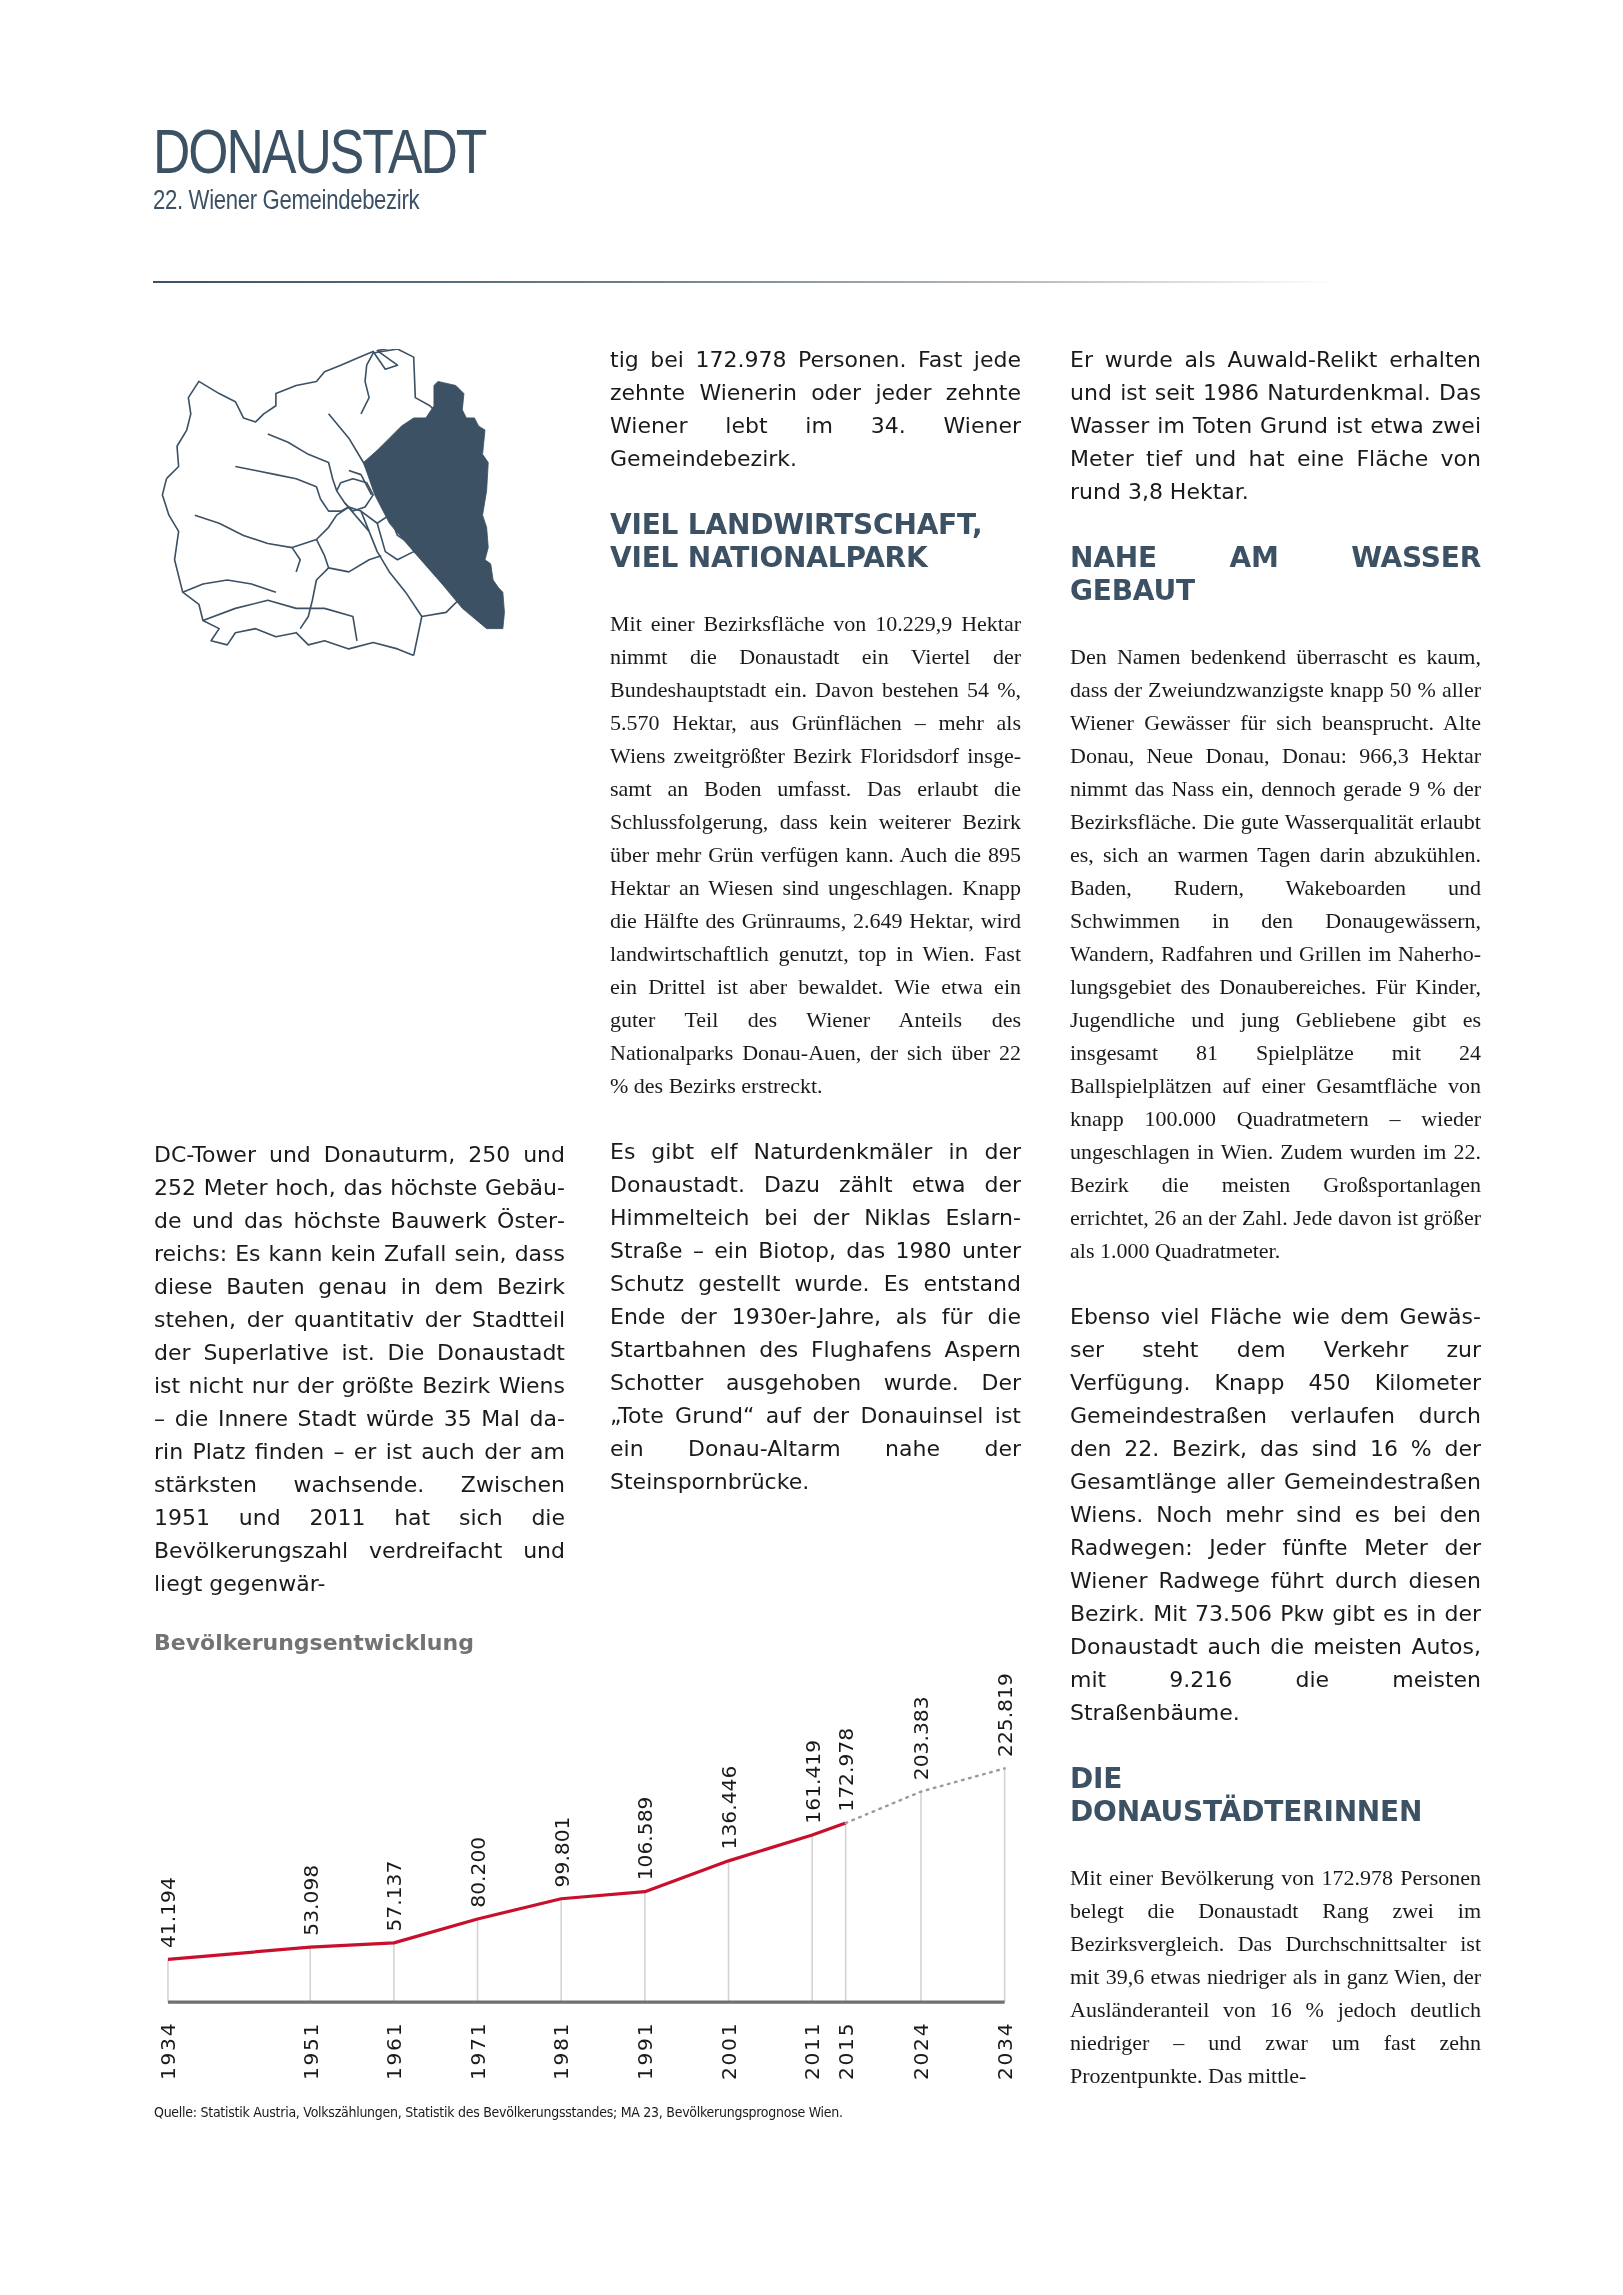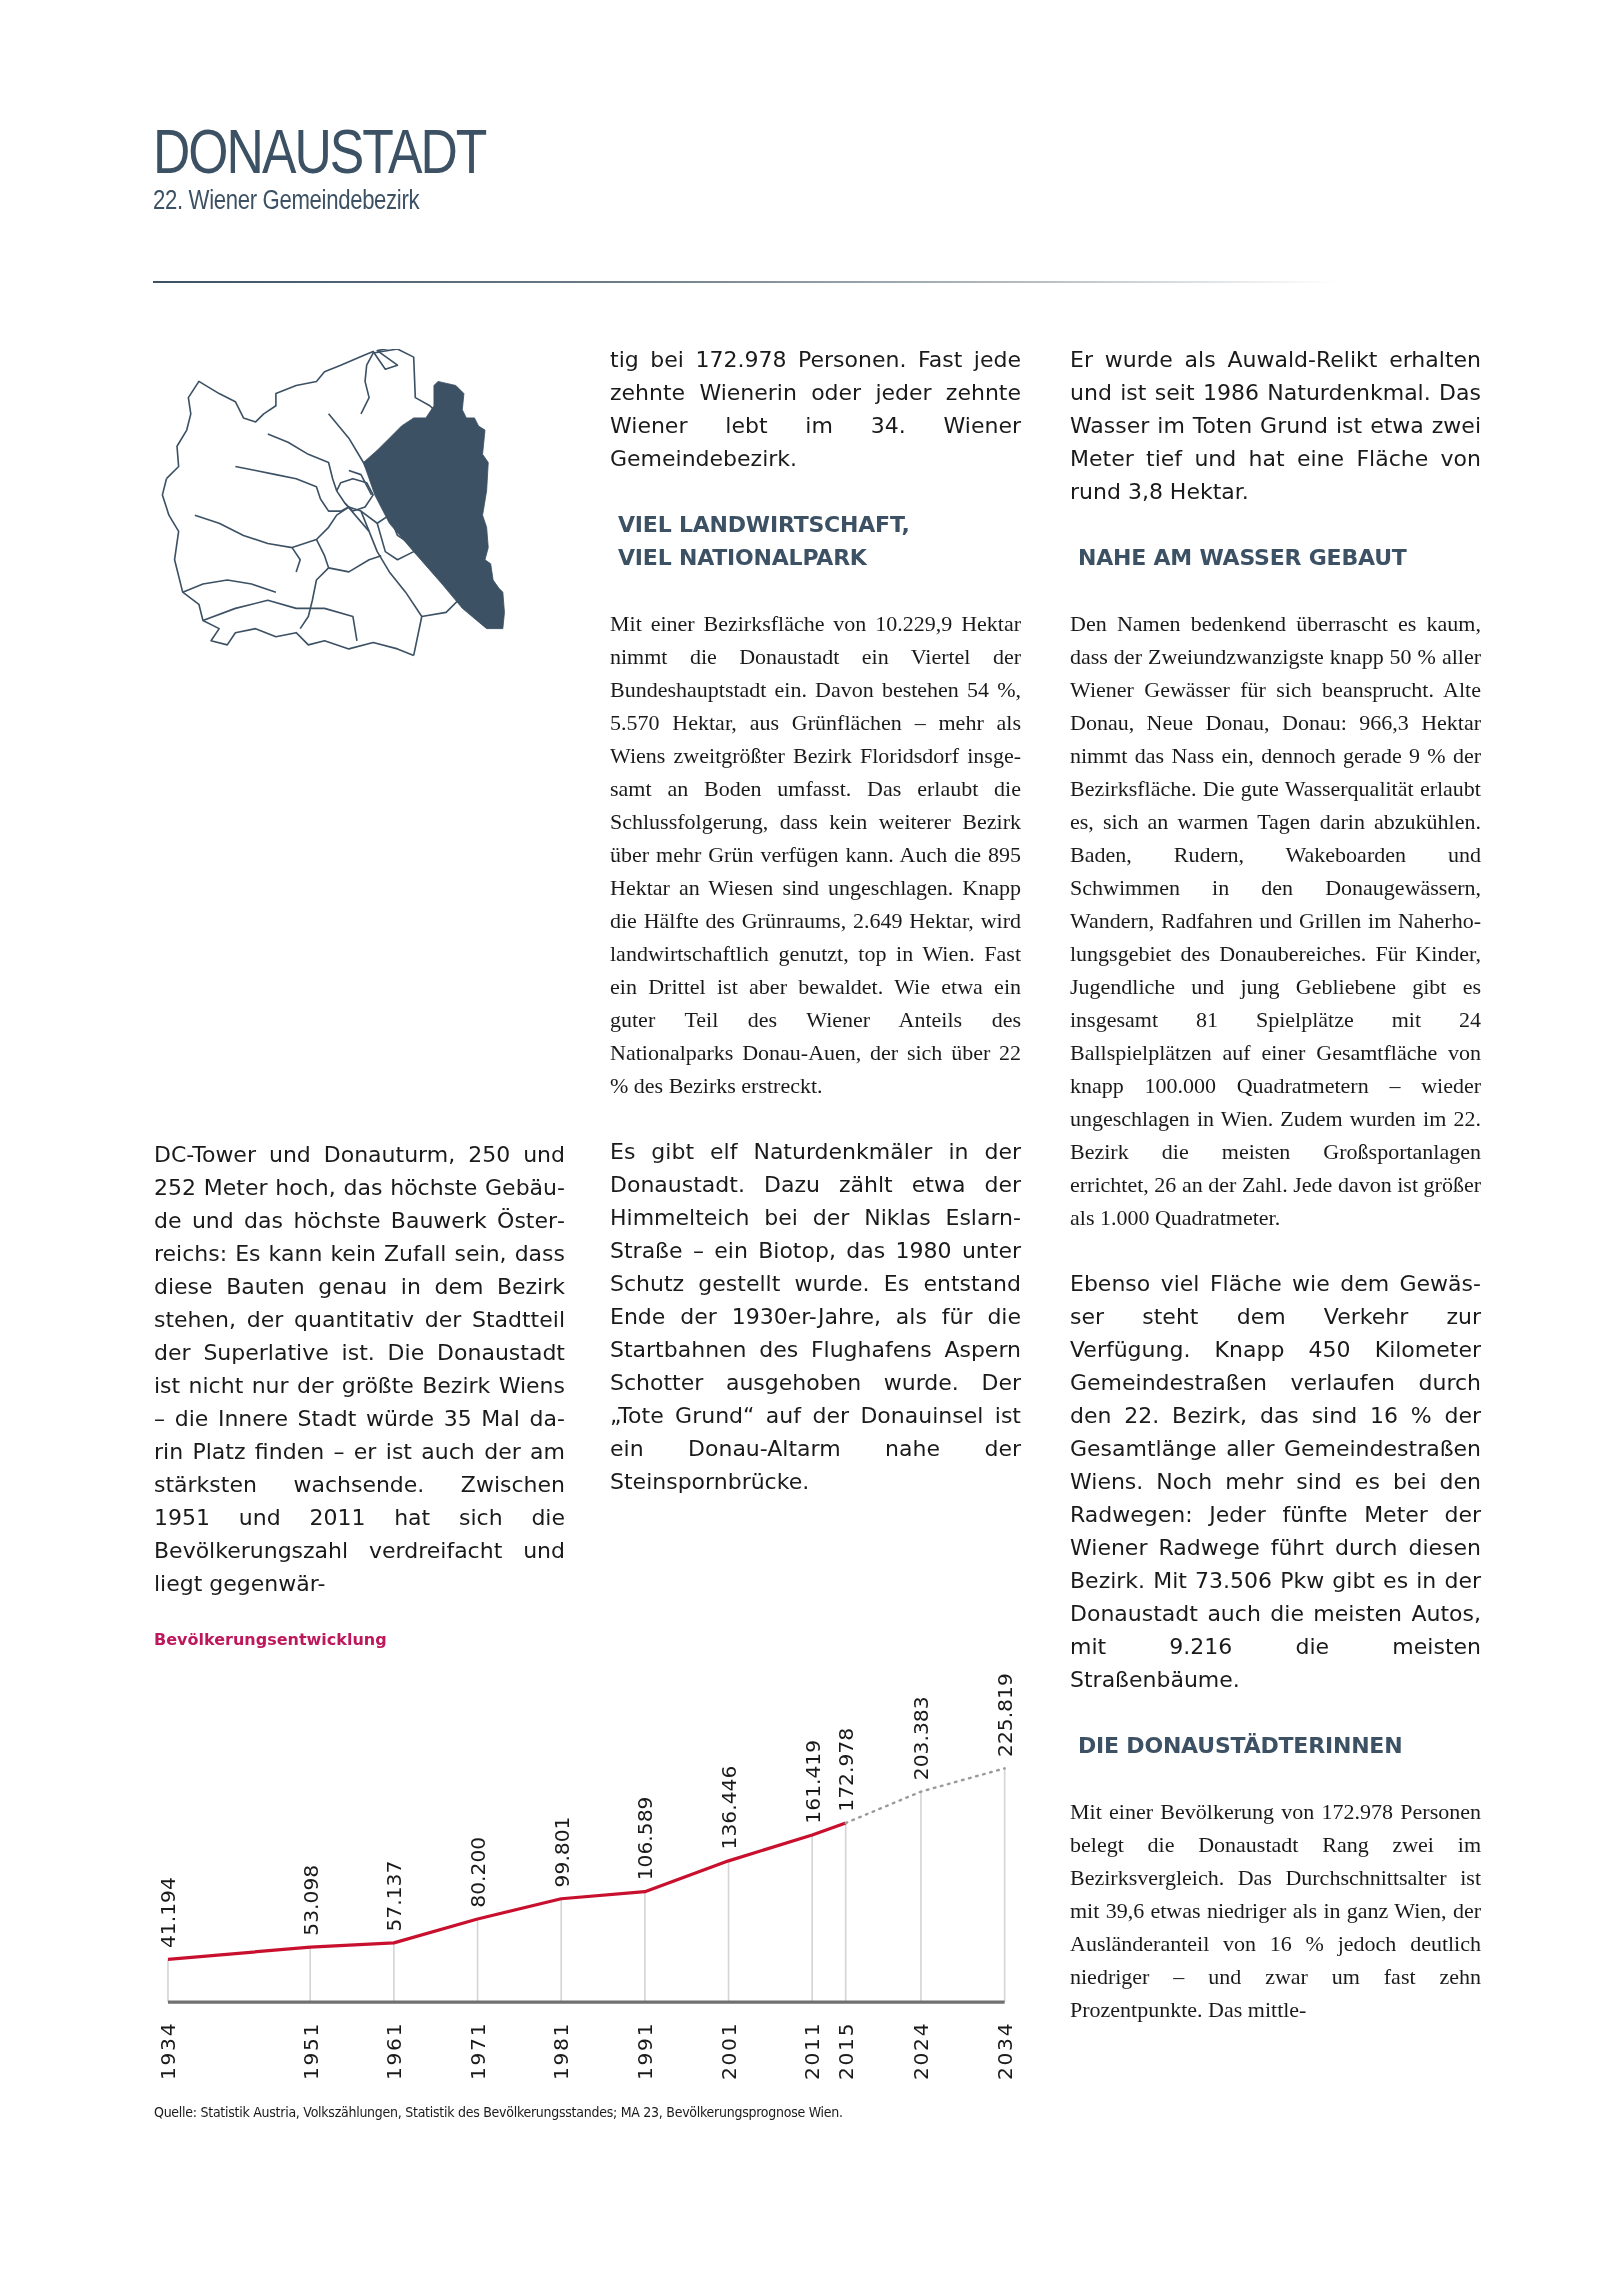--- a/index.html
+++ b/index.html
@@ -3,28 +3,28 @@
 <meta charset="utf-8">
 <style>
   html,body{margin:0;padding:0;background:#ffffff;}
   body{width:1623px;height:2295px;position:relative;overflow:hidden;font-family:"DejaVu Sans","Liberation Sans",sans-serif;color:#1a1a1a;}
   .title{position:absolute;left:153px;top:120px;font-family:"Liberation Sans",sans-serif;font-size:63px;line-height:1;color:#3c5164;letter-spacing:-2.4px;transform:scaleX(0.82);transform-origin:left top;font-weight:normal;}
   .subtitle{position:absolute;left:153px;top:185px;font-family:"Liberation Sans",sans-serif;font-size:27px;color:#3c5164;transform:scaleX(0.82);transform-origin:left top;letter-spacing:-0.4px;}
   .rule{position:absolute;left:153px;top:281px;width:1185px;height:2.4px;background:linear-gradient(to right,#3c5164 0%,#6e7d88 40%,#b8bfc4 75%,rgba(255,255,255,0) 100%);}
   .col{position:absolute;width:411px;font-size:22px;line-height:33px;text-align:justify;hyphens:manual;}
   .col p{margin:0;}
   .col p + p{margin-top:33px;}
-  .col h3{margin:8px;font-size:22px;line-height:33px;color:#3c5164;font-weight:bold;letter-spacing:-0.2px;}
+  .col h3{margin:0;font-size:28px;line-height:33px;color:#3c5164;font-weight:bold;letter-spacing:-0.2px;}
   .col h3 + p{margin-top:33px;font-family:Liberation Serif, serif;}
   .col p + h3{margin-top:33px;}
   .col1{left:154px;top:1138px;}
   .col2{left:610px;top:343px;}
   .col3{left:1070px;top:343px;}
   .map{position:absolute;left:154px;top:349px;width:414px;height:308px;}
-  .chart-title{position:absolute;left:154px;top:1630px;font-size:16px;font-weight:bold;color:#be185d;}
+  .chart-title{position:absolute;left:154px;top:1630px;font-size:22px;font-weight:bold;color:#737373;}
   .chart{position:absolute;left:0;top:0;width:1623px;height:2295px;pointer-events:none;}
   .source{position:absolute;left:154px;top:2104px;font-size:14px;color:#1a1a1a;letter-spacing:-0.3px;transform:scaleX(0.9);transform-origin:left top;white-space:nowrap;}
 </style>
 </head>
 <body>
 
 <div class="title">DONAUSTADT</div>
 <div class="subtitle">22. Wiener Gemeindebezirk</div>
 <div class="rule"></div>
 

